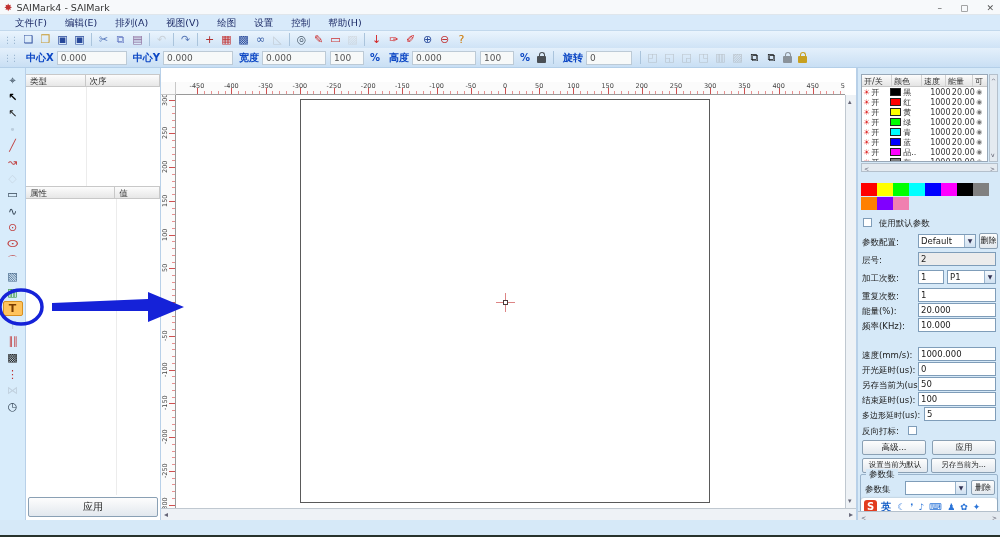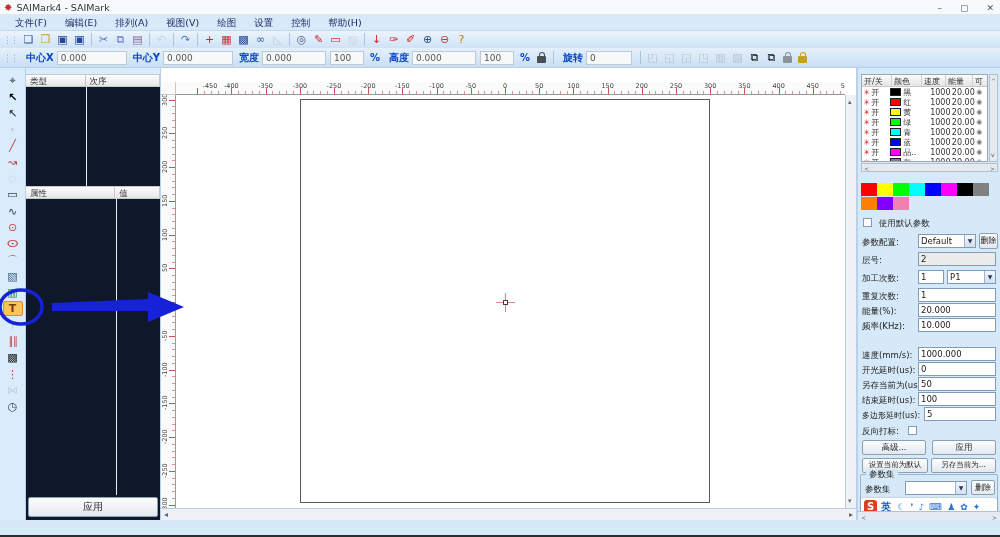--- a/index.html
+++ b/index.html
@@ -35,21 +35,21 @@
   
   .toolcol{position:absolute;left:0;top:68px;width:26px;height:452px;background:#d8ecfb;border-right:1px solid #b8d0e8;padding-top:4px;}
   .ltool{width:20px;height:15px;margin:1.3px auto 0 auto;display:flex;align-items:center;justify-content:center;font-size:11px;border-radius:2px;}
   .ltool.grayed{opacity:.5;}
   .ltool.bold{font-weight:bold;}
   .ltool.active{background:#ffc35c;border:1px solid #d89020;}
   .ltool[data-name="ellipse-tool-icon"] span{display:inline-block;transform:scaleX(1.45);}
   .ltool[data-name="barcode-tool-icon"]{letter-spacing:-1px;font-size:9px;}
 
   
-  .leftpanel{position:absolute;left:26px;top:68px;width:135px;height:452px;background:#0f172a;border-right:1px solid #b8d0e8;}
+  .leftpanel{position:absolute;left:26px;top:68px;width:135px;height:452px;background:#ffffff;border-right:1px solid #b8d0e8;}
   .lp-topstrip{position:absolute;left:0;top:0;width:100%;height:6px;background:#d8ecfb;}
   .hdr-row{position:absolute;left:0;width:100%;height:13px;display:flex;}
   .hdr-cell{height:13px;background:linear-gradient(#fcfcfc,#e7e7e7);border:1px solid #c8c8c8;border-left:none;font-size:8.5px;color:#333;padding:1px 0 0 4px;}
   .col-div{position:absolute;width:1px;background:#ececec;}
   .apply-btn{position:absolute;left:2px;top:429px;width:130px;height:20px;border:1px solid #8aa0b4;background:linear-gradient(#fdfdfd,#e2e8ee);font-size:10px;color:#222;text-align:center;line-height:18px;border-radius:2px;}
 
   
   .canvas-region{position:absolute;left:161px;top:68px;width:695px;height:452px;background:#fff;}
   .tabstrip{position:absolute;left:0;top:0;width:695px;height:14px;background:#cfe2f4;border-bottom:1px solid #9ab8d8;}
   .tab{position:absolute;left:7px;top:1px;height:13px;background:#fdfdfd;border:1px solid #9ab8d8;border-bottom:none;font-size:8.5px;font-weight:bold;color:#223;padding:1px 6px 0 6px;border-radius:2px 2px 0 0;}
@@ -288,21 +288,21 @@
       <div class="hdr-cell" style="width:45px;" data-name="value-column-header">值</div>
     </div>
     <div class="col-div" style="left:90px;top:131px;height:296px;" data-name="column-divider"></div>
     <div class="apply-btn" data-name="panel-apply-button">应用</div>
   </div>
 
   <div class="canvas-region" data-name="canvas-region">
     <div class="corner" data-name="ruler-corner"></div>
     <div class="hruler" id="hruler" data-name="horizontal-ruler">
         <div class="tick-h" data-name="ruler-tick" style="left: 21.2px; height: 6px; background: rgb(208, 80, 80);"></div>
-        <span class="tlab-h" data-name="ruler-label" style="left: 34px;">-450</span>
+        <span class="tlab-h" data-name="ruler-label" style="left: 21px;">-450</span>
         <div class="tick-h" data-name="ruler-tick" style="left: 28.04px; height: 3px; background: rgb(232, 144, 144);"></div>
         <div class="tick-h" data-name="ruler-tick" style="left: 34.88px; height: 3px; background: rgb(232, 144, 144);"></div>
         <div class="tick-h" data-name="ruler-tick" style="left: 41.72px; height: 3px; background: rgb(232, 144, 144);"></div>
         <div class="tick-h" data-name="ruler-tick" style="left: 48.56px; height: 3px; background: rgb(232, 144, 144);"></div>
         <div class="tick-h" data-name="ruler-tick" style="left: 55.4px; height: 6px; background: rgb(208, 80, 80);"></div>
         <span class="tlab-h" data-name="ruler-label" style="left: 55.4px;">-400</span>
         <div class="tick-h" data-name="ruler-tick" style="left: 62.24px; height: 3px; background: rgb(232, 144, 144);"></div>
         <div class="tick-h" data-name="ruler-tick" style="left: 69.08px; height: 3px; background: rgb(232, 144, 144);"></div>
         <div class="tick-h" data-name="ruler-tick" style="left: 75.92px; height: 3px; background: rgb(232, 144, 144);"></div>
         <div class="tick-h" data-name="ruler-tick" style="left: 82.76px; height: 3px; background: rgb(232, 144, 144);"></div>

